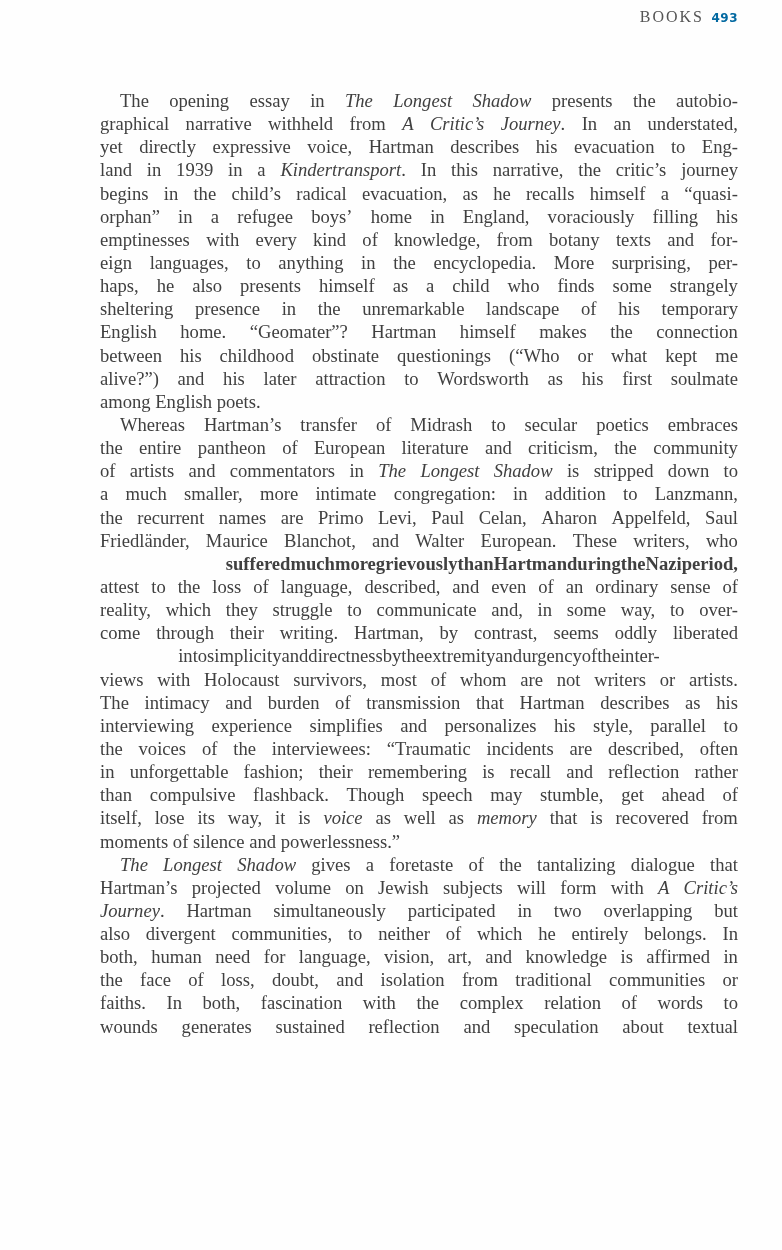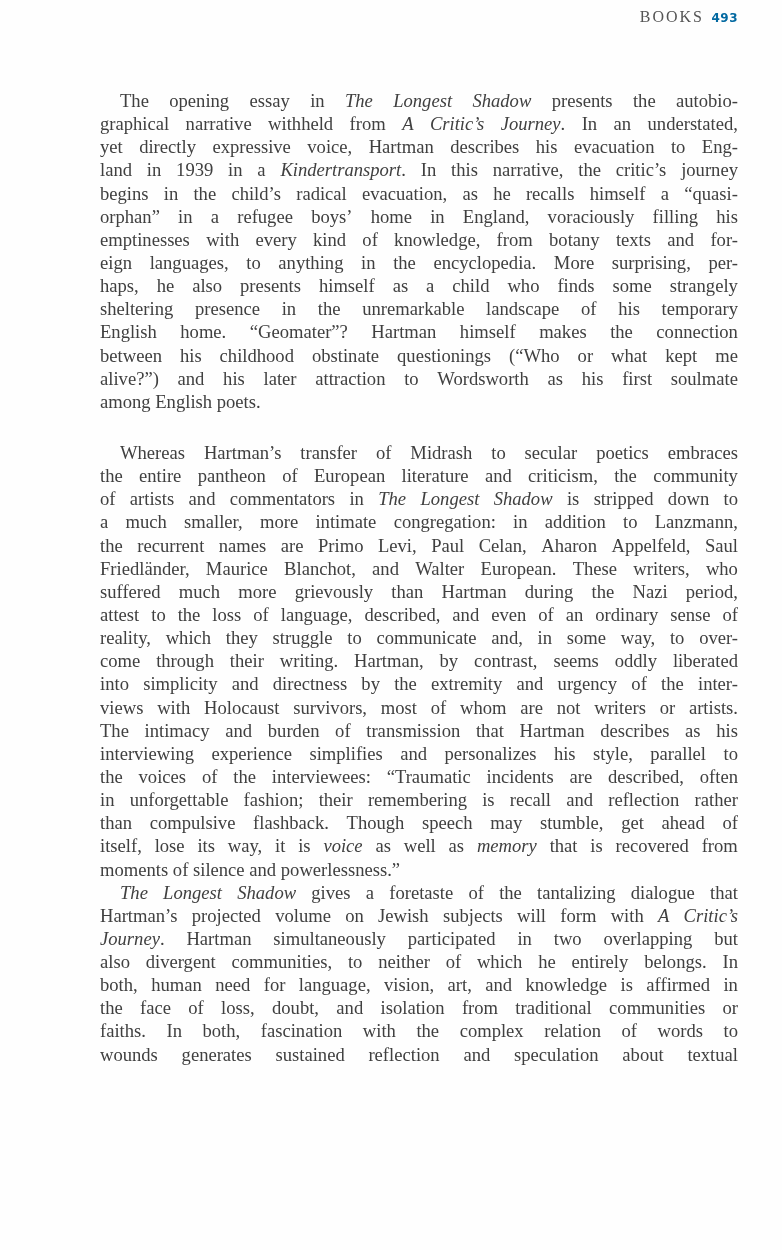--- a/index.html
+++ b/index.html
@@ -191,21 +191,21 @@
           <span><span>to</span></span>
           <span><span>Wordsworth</span></span>
           <span><span>as</span></span>
           <span><span>his</span></span>
           <span><span>first</span></span>
           <span><span>soulmate</span></span>
         </div>
         <div class="line last"><span><span>among</span></span> <span><span>English</span></span> <span><span>poets.</span></span></div>
       </div>
       <div>
-        <div class="line indent" style="display: flex; justify-content: space-between; margin-top: 28px;">
+        <div class="line indent" style="display: flex; justify-content: space-between;">
           <span><span>Whereas</span></span>
           <span><span>Hartman’s</span></span>
           <span><span>transfer</span></span>
           <span><span>of</span></span>
           <span><span>Midrash</span></span>
           <span><span>to</span></span>
           <span><span>secular</span></span>
           <span><span>poetics</span></span>
           <span><span>embraces</span></span>
         </div>
@@ -264,21 +264,21 @@
           <span><span>Friedländer,</span></span>
           <span><span>Maurice</span></span>
           <span><span>Blanchot,</span></span>
           <span><span>and</span></span>
           <span><span>Walter</span></span>
           <span><span>European.</span></span>
           <span><span>These</span></span>
           <span><span>writers,</span></span>
           <span><span>who</span></span>
         </div>
-        <div class="line" style="display: flex; justify-content: space-between;">
+        <div class="line" style="display: flex; justify-content: flex-end; font-weight: bold;">
           <span><span>suffered</span></span>
           <span><span>much</span></span>
           <span><span>more</span></span>
           <span><span>grievously</span></span>
           <span><span>than</span></span>
           <span><span>Hartman</span></span>
           <span><span>during</span></span>
           <span><span>the</span></span>
           <span><span>Nazi</span></span>
           <span><span>period,</span></span>
@@ -318,21 +318,21 @@
           <span><span>through</span></span>
           <span><span>their</span></span>
           <span><span>writing.</span></span>
           <span><span>Hartman,</span></span>
           <span><span>by</span></span>
           <span><span>contrast,</span></span>
           <span><span>seems</span></span>
           <span><span>oddly</span></span>
           <span><span>liberated</span></span>
         </div>
-        <div class="line" style="display: flex; justify-content: space-between;">
+        <div class="line" style="display: flex; justify-content: center;">
           <span><span>into</span></span>
           <span><span>simplicity</span></span>
           <span><span>and</span></span>
           <span><span>directness</span></span>
           <span><span>by</span></span>
           <span><span>the</span></span>
           <span><span>extremity</span></span>
           <span><span>and</span></span>
           <span><span>urgency</span></span>
           <span><span>of</span></span>

